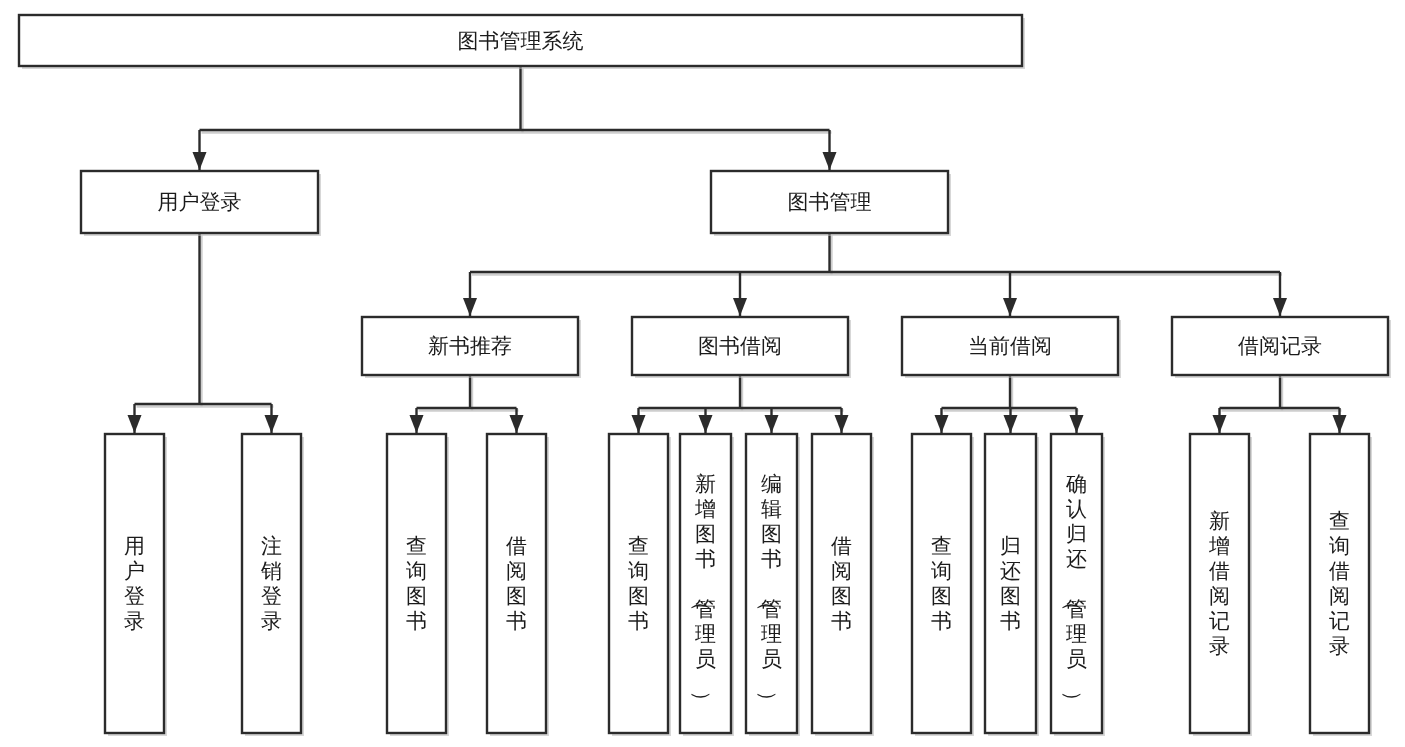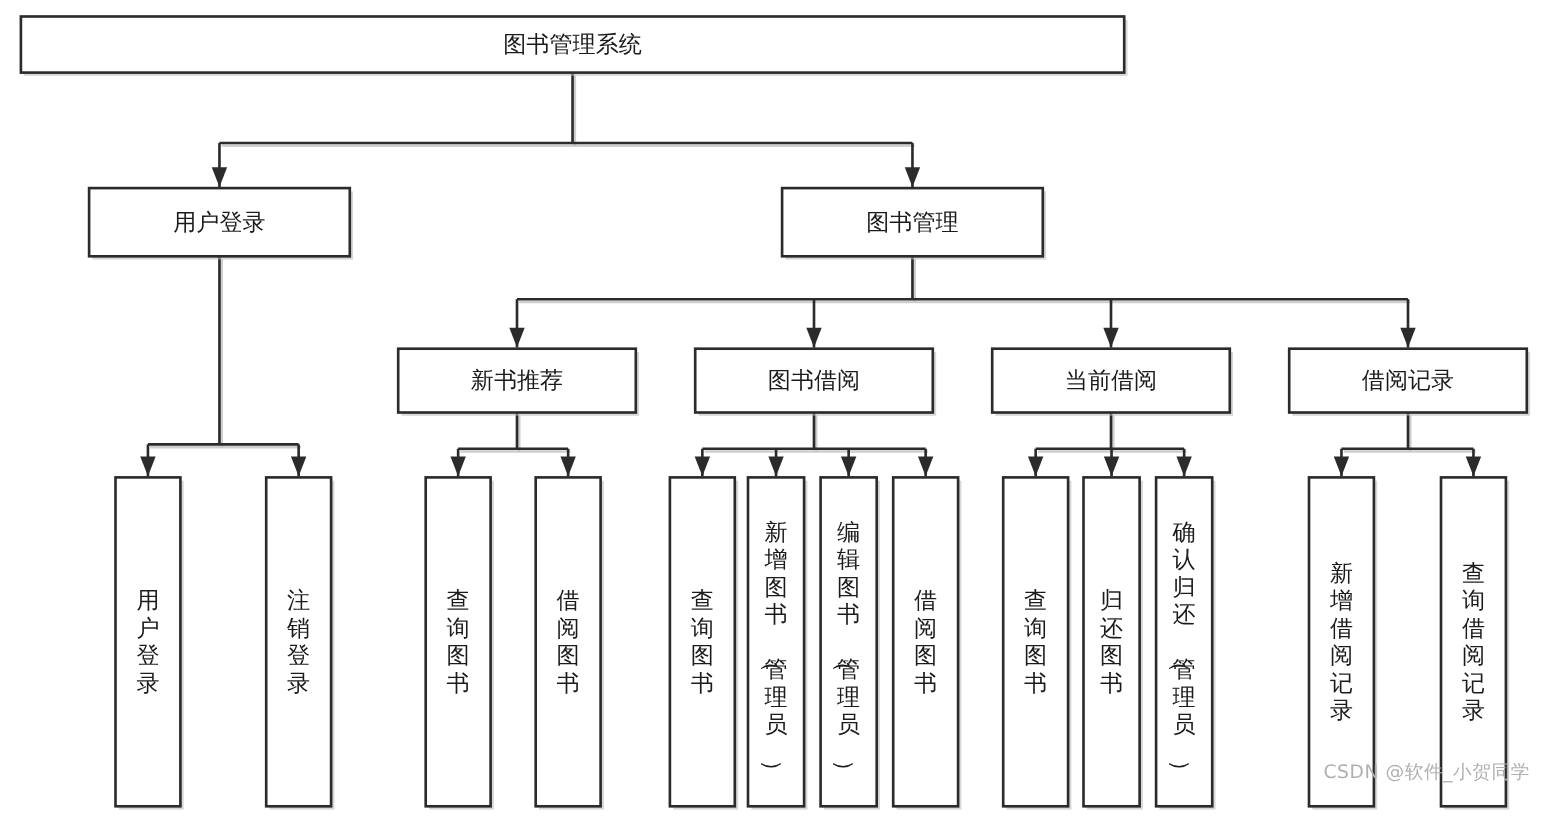--- a/index.html
+++ b/index.html
@@ -244,14 +244,13 @@
           <rect x="1190" y="434" width="59" height="299" class="node-rect"></rect>
           <text x="1219.5" class="node-label-v"><tspan x="1219.5" y="528">新</tspan><tspan x="1219.5" y="553">增</tspan><tspan x="1219.5" y="578">借</tspan><tspan x="1219.5" y="603">阅</tspan><tspan x="1219.5" y="628">记</tspan><tspan x="1219.5" y="653">录</tspan></text>
         </g>
         <g>
           <rect x="1313" y="437" width="59" height="299" class="node-shadow"></rect>
           <rect x="1310" y="434" width="59" height="299" class="node-rect"></rect>
           <text x="1339.5" class="node-label-v"><tspan x="1339.5" y="528">查</tspan><tspan x="1339.5" y="553">询</tspan><tspan x="1339.5" y="578">借</tspan><tspan x="1339.5" y="603">阅</tspan><tspan x="1339.5" y="628">记</tspan><tspan x="1339.5" y="653">录</tspan></text>
         </g>
       </g>
   </svg>
-  <div class="watermark">CSDN @软件_小贺同学</div>
 </div>
 
 </body></html>

